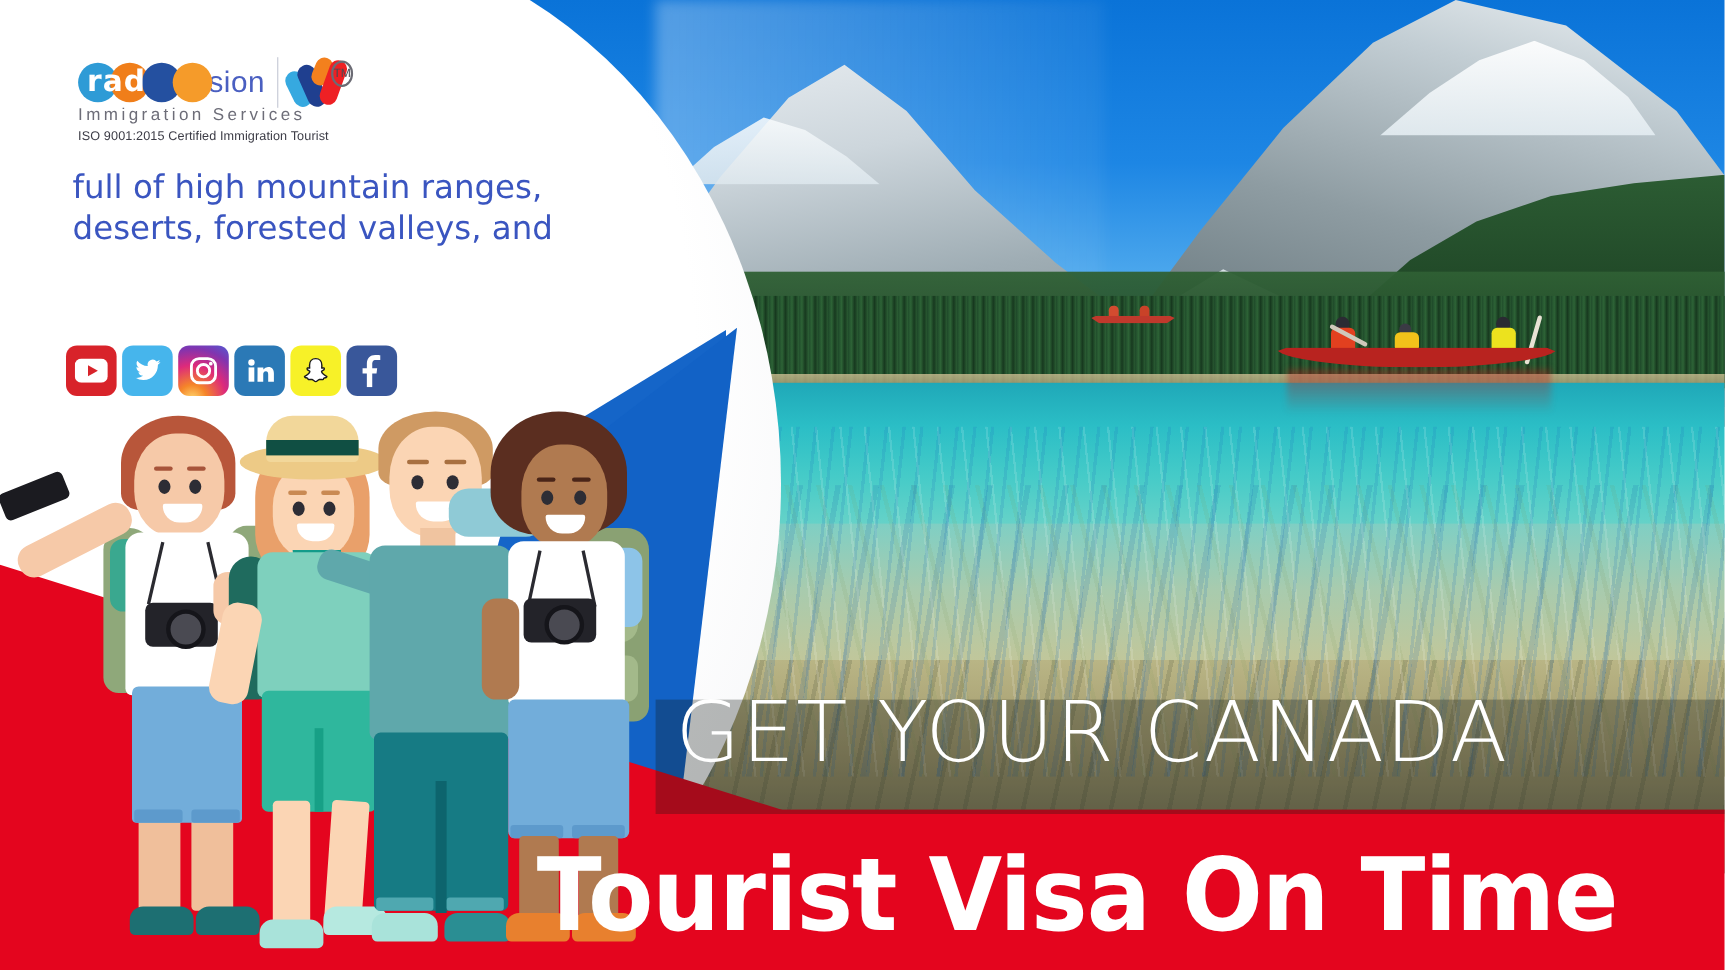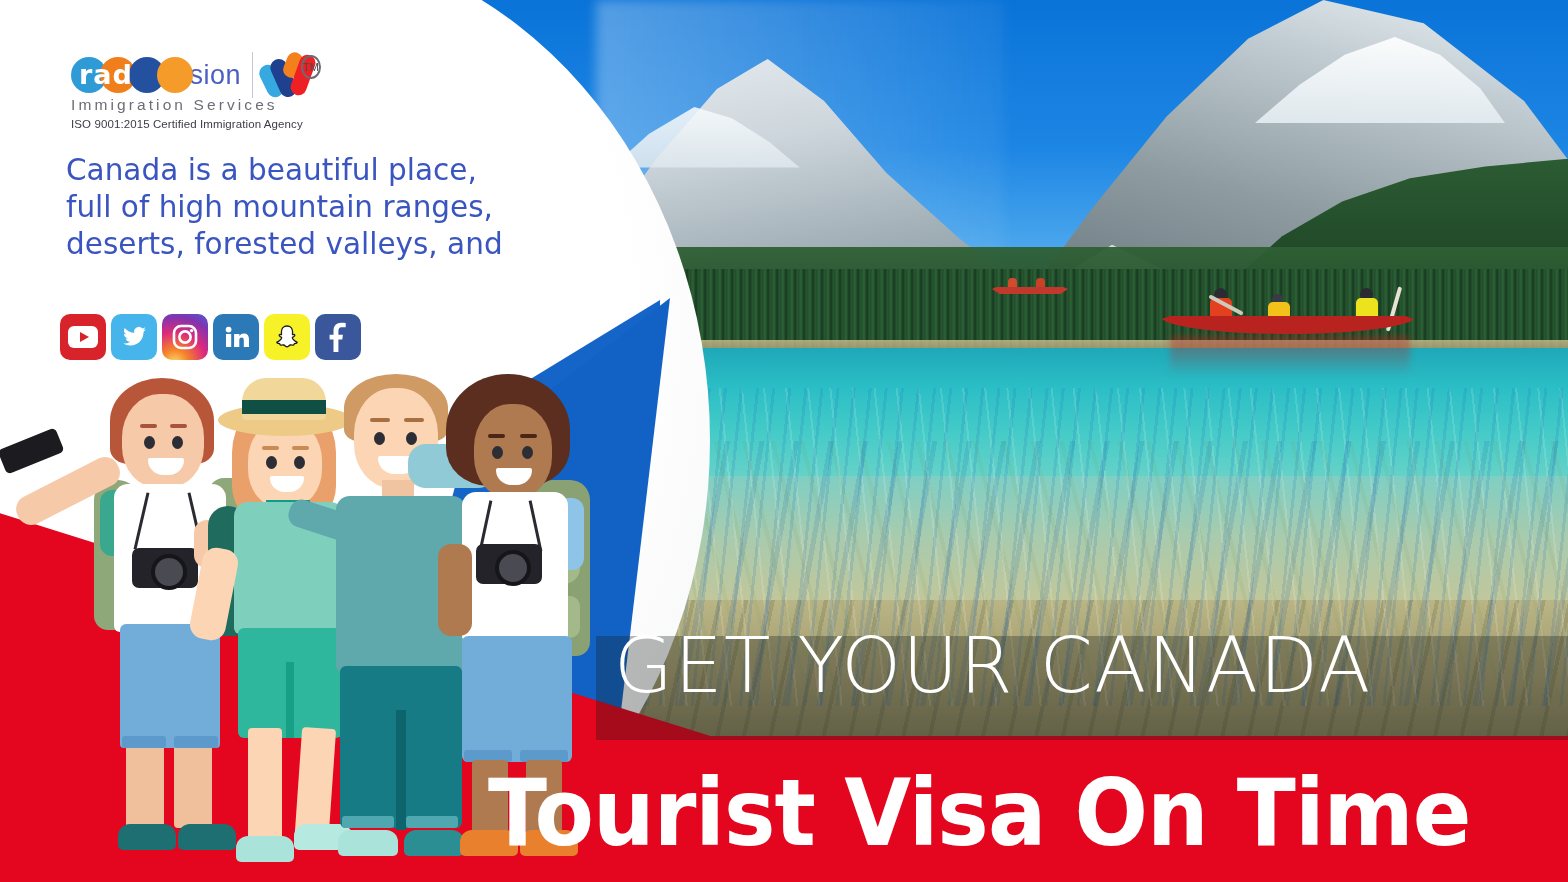--- a/index.html
+++ b/index.html
@@ -446,25 +446,24 @@
         <div class="vbar vb1"></div>
           <div class="vbar vb2"></div>
         <div class="vbar vb3"></div>
           <div class="vbar vb4"></div>
       </div>
       <div class="tm">TM</div>
     </div>
     <div class="imm-line">
       <div class="imm">Immigration Services</div>
     </div>
-    <div class="iso">ISO 9001:2015 Certified Immigration Agency</div>
+    <div class="iso">ISO 9001:2015 Certified Immigration Tourist</div>
   </div>
 
   <div class="tagline">
-    <div>Canada is a beautiful place,</div>
     <div>full of high mountain ranges,</div>
     <div>deserts, forested valleys, and</div>
   </div>
 
   <div class="socials">
 
     <div class="sicon s-yt">
       <svg width="30" height="22" viewBox="0 0 30 22">
         <rect x="0" y="0" width="30" height="22" rx="6" fill="#ffffff"></rect>
         <polygon points="12,6 21,11 12,16" fill="#d8232a"></polygon>

